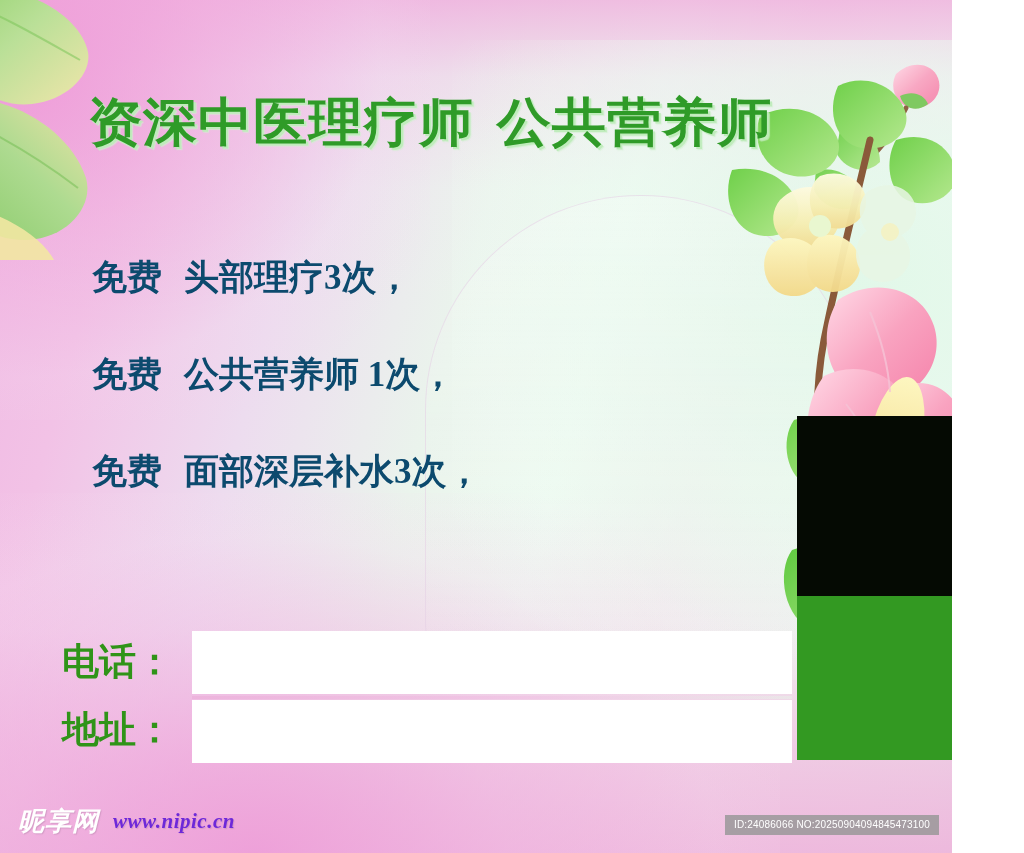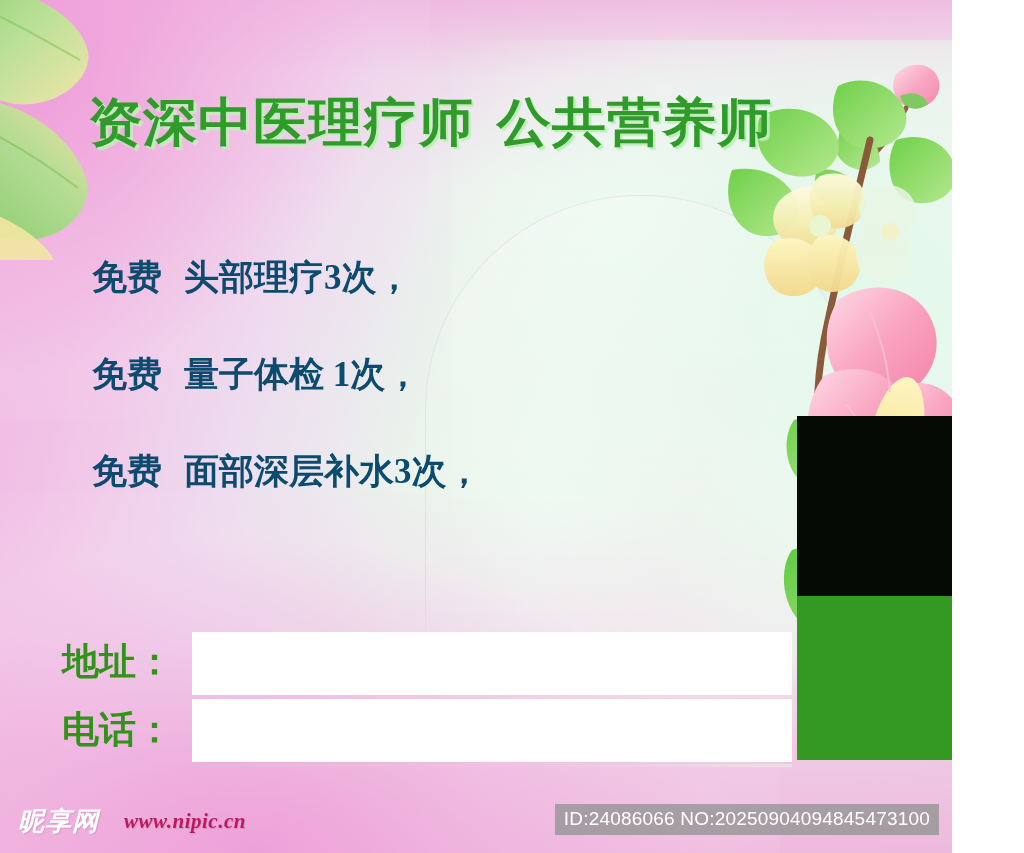--- a/index.html
+++ b/index.html
@@ -204,47 +204,47 @@
     background: #339922;
   }
 
   
   .wm-site {
     position: absolute;
     left: 18px;
     bottom: 14px;
     display: flex;
     align-items: center;
-    gap: 25px;
+    gap: 14px;
     white-space: nowrap;
   }
   .wm-site-cn {
     font-size: 26px;
     font-weight: 700;
     font-style: italic;
     color: #ffffff;
     letter-spacing: 1px;
     text-shadow: 1px 1px 1px rgba(180,130,170,0.45);
   }
   .wm-site-url {
     font-family: "Liberation Serif", serif;
     font-style: italic;
     font-size: 21px;
     font-weight: 700;
-    color: #be185d;
+    color: #6d28d9;
     letter-spacing: 0.5px;
     text-shadow: 1px 1px 1px rgba(180,130,170,0.45);
   }
   .wm-id {
     position: absolute;
     right: 13px;
     bottom: 18px;
     background: rgba(150,150,150,0.82);
     color: #ffffff;
-    font-size: 19px;
+    font-size: 10px;
     padding: 4px 9px 5px 9px;
     letter-spacing: 0.2px;
     white-space: nowrap;
     font-family: "Liberation Sans", sans-serif;
   }
 </style>
 </head>
 <body>
 
 <div class="canvas">
@@ -360,37 +360,37 @@
 
   <div class="headline">
     <span>资深中医理疗师</span><span class="gap"></span><span>公共营养师</span>
   </div>
 
   <div class="benefits">
     <div class="benefit-line">
       <span class="lead">免费</span><span>头部理疗3次，</span>
     </div>
     <div class="benefit-line">
-      <span class="lead">免费</span><span>量子体检 1次，</span>
+      <span class="lead">免费</span><span>公共营养师 1次，</span>
     </div>
     <div class="benefit-line">
       <span class="lead">免费</span><span>面部深层补水3次，</span>
     </div>
   </div>
 
   <div class="contact">
-    <div class="contact-row second">
-      <span class="contact-label">地址：</span>
-      <input class="contact-field" type="text" placeholder="" style="">
-    </div>
     <div class="contact-row">
       <span class="contact-label">电话：</span>
       <input class="contact-field" type="text" placeholder="" style="">
       <div class="field-divider"></div>
     </div>
+    <div class="contact-row second">
+      <span class="contact-label">地址：</span>
+      <input class="contact-field" type="text" placeholder="" style="">
+    </div>
   </div>
 
   <div class="block-black"></div>
   <div class="block-green"></div>
 
   <div class="wm-site">
     <span class="wm-site-cn">昵享网</span>
     <span class="wm-site-url">www.nipic.cn</span>
   </div>
   <div class="wm-id">ID:24086066 NO:20250904094845473100</div>

